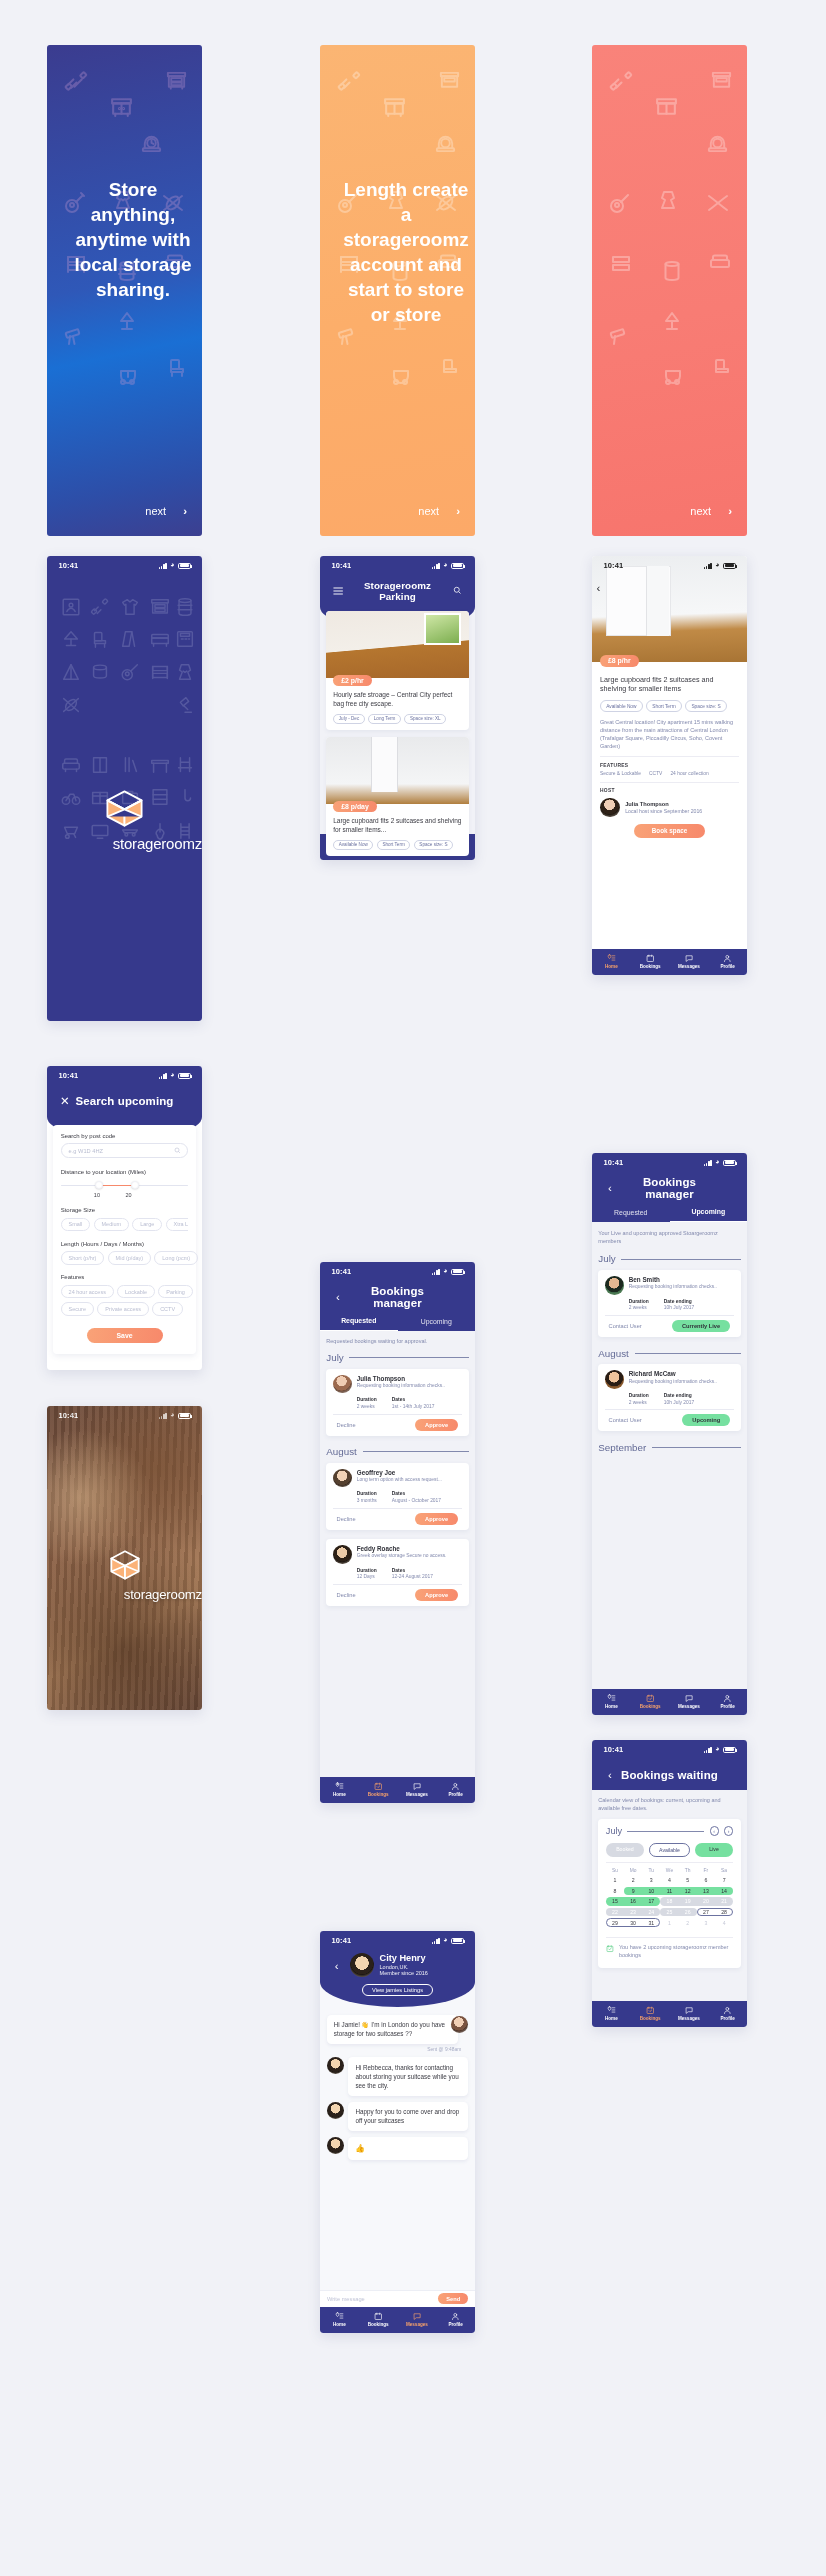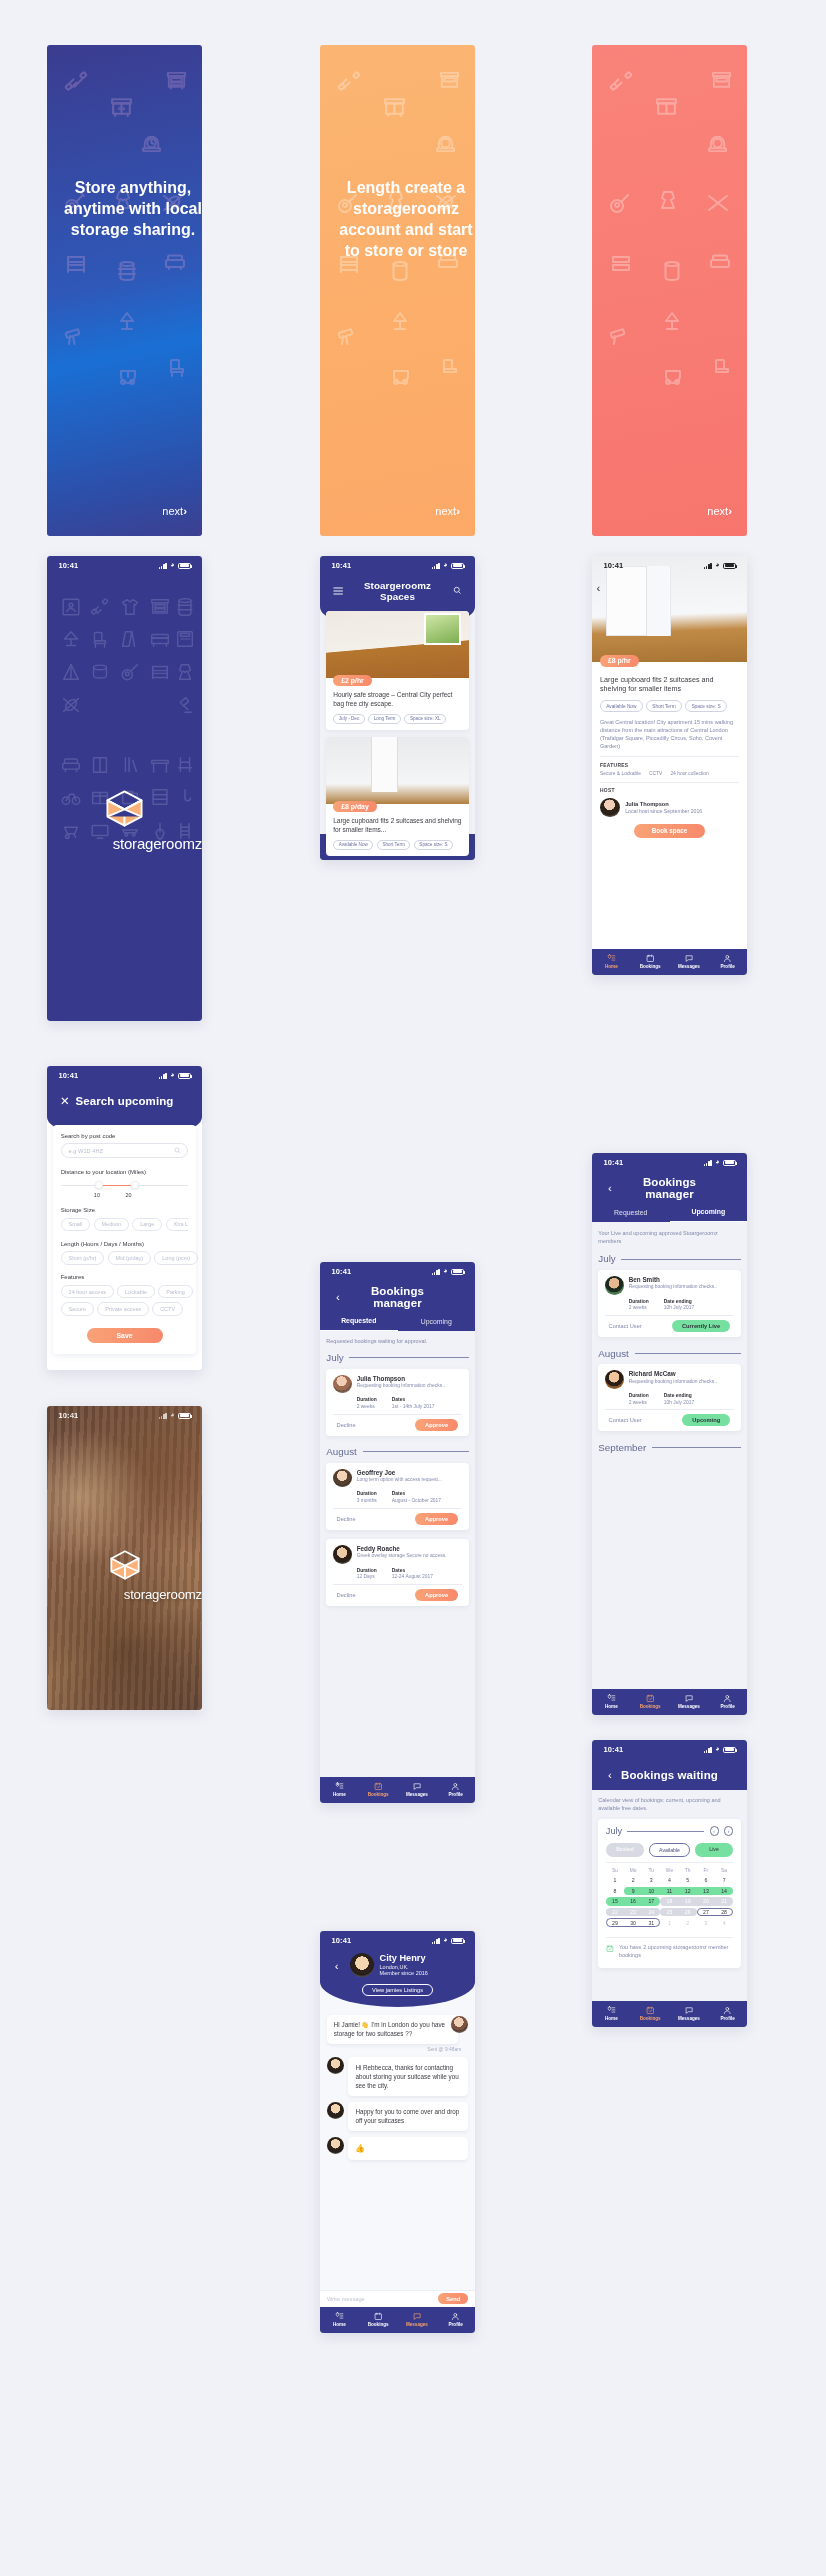--- a/index.html
+++ b/index.html
@@ -29,23 +29,23 @@
   .onb{width:155px;height:491px;position:absolute;border-radius:2.9px;overflow:hidden}
   .onb .bg{position:absolute;inset:0}
   .onb1 .bg{background:linear-gradient(168deg,#3b3c8f 0%,#2f58b8 48%,#1a6fd4 62%,#2d4ea8 88%,#3c3f90 100%)}
   .onb2 .bg{background:linear-gradient(170deg,#fbb573 0%,#fcae6a 55%,#fca968 100%)}
   .onb3 .bg{background:linear-gradient(170deg,#f9837a 0%,#f87c74 55%,#f7756d 100%)}
   .onb .ghosts{position:absolute;inset:0;opacity:.30}
   .onb .ghosts svg{position:absolute;stroke:#fff;fill:none;stroke-width:4;stroke-linecap:round;stroke-linejoin:round}
   .onb1 .ghosts{opacity:.34}
   .onb1 .ghosts svg{stroke:#c196cf}
   .onb .head{position:absolute;left:0;right:0;top:132px;text-align:center;
-             color:#fff;font-size:16px;line-height:1.32;font-weight:700;padding:0 0;margin-left:17px;}
+             color:#fff;font-size:19px;line-height:1.32;font-weight:700;padding:0 0;margin-left:17px;}
   .onb .next{position:absolute;right:15px;bottom:19.5px;color:#fff;font-size:11px;
-             display:flex;align-items:flex-start;gap:0;font-weight:400}
+             display:flex;align-items:flex-start;gap:17px;font-weight:400}
   .onb .next .chev{font-size:11.5px;font-weight:700}
 
   
   .navbar{background:#36398c;color:#fff;position:relative;}
   .navbar .row{height:30px;display:flex;align-items:center;padding:0 10.3px;}
   .navbar .title{flex:1;text-align:center;font-size:11.5px;font-weight:600;letter-spacing:0.1px}
   .icbtn{width:15px;height:15px;display:flex;align-items:center;justify-content:center;color:#fff;font-size:11.5px;}
   .curve{position:absolute;left:0;right:0;top:100%;height:24px;background:#36398c;
          border-bottom-left-radius:52% 100%;border-bottom-right-radius:52% 100%;}
 
@@ -681,21 +681,21 @@
               <i></i>
             </span>
         </span>
       </div>
       <div class="row">
         <div class="icbtn">
           <svg width="10.3" height="8" viewBox="0 0 24 18" stroke="#fff" stroke-width="2.2" stroke-linecap="round">
               <path d="M2 2h20M2 9h20M2 16h20"></path>
             </svg>
         </div>
-        <div class="title" style="font-size:9.8px">Stoargeroomz Spaces</div>
+        <div class="title" style="font-size:9.8px">Storageroomz Parking</div>
         <div class="icbtn">
           <svg width="8.6" height="8.6" viewBox="0 0 24 24" fill="none" stroke="#fff" stroke-width="2.2">
               <circle cx="10.5" cy="10.5" r="7"></circle>
               <path d="M16 16l5 5"></path>
             </svg>
         </div>
       </div>
       <div class="curve"></div>
     </div>
 

